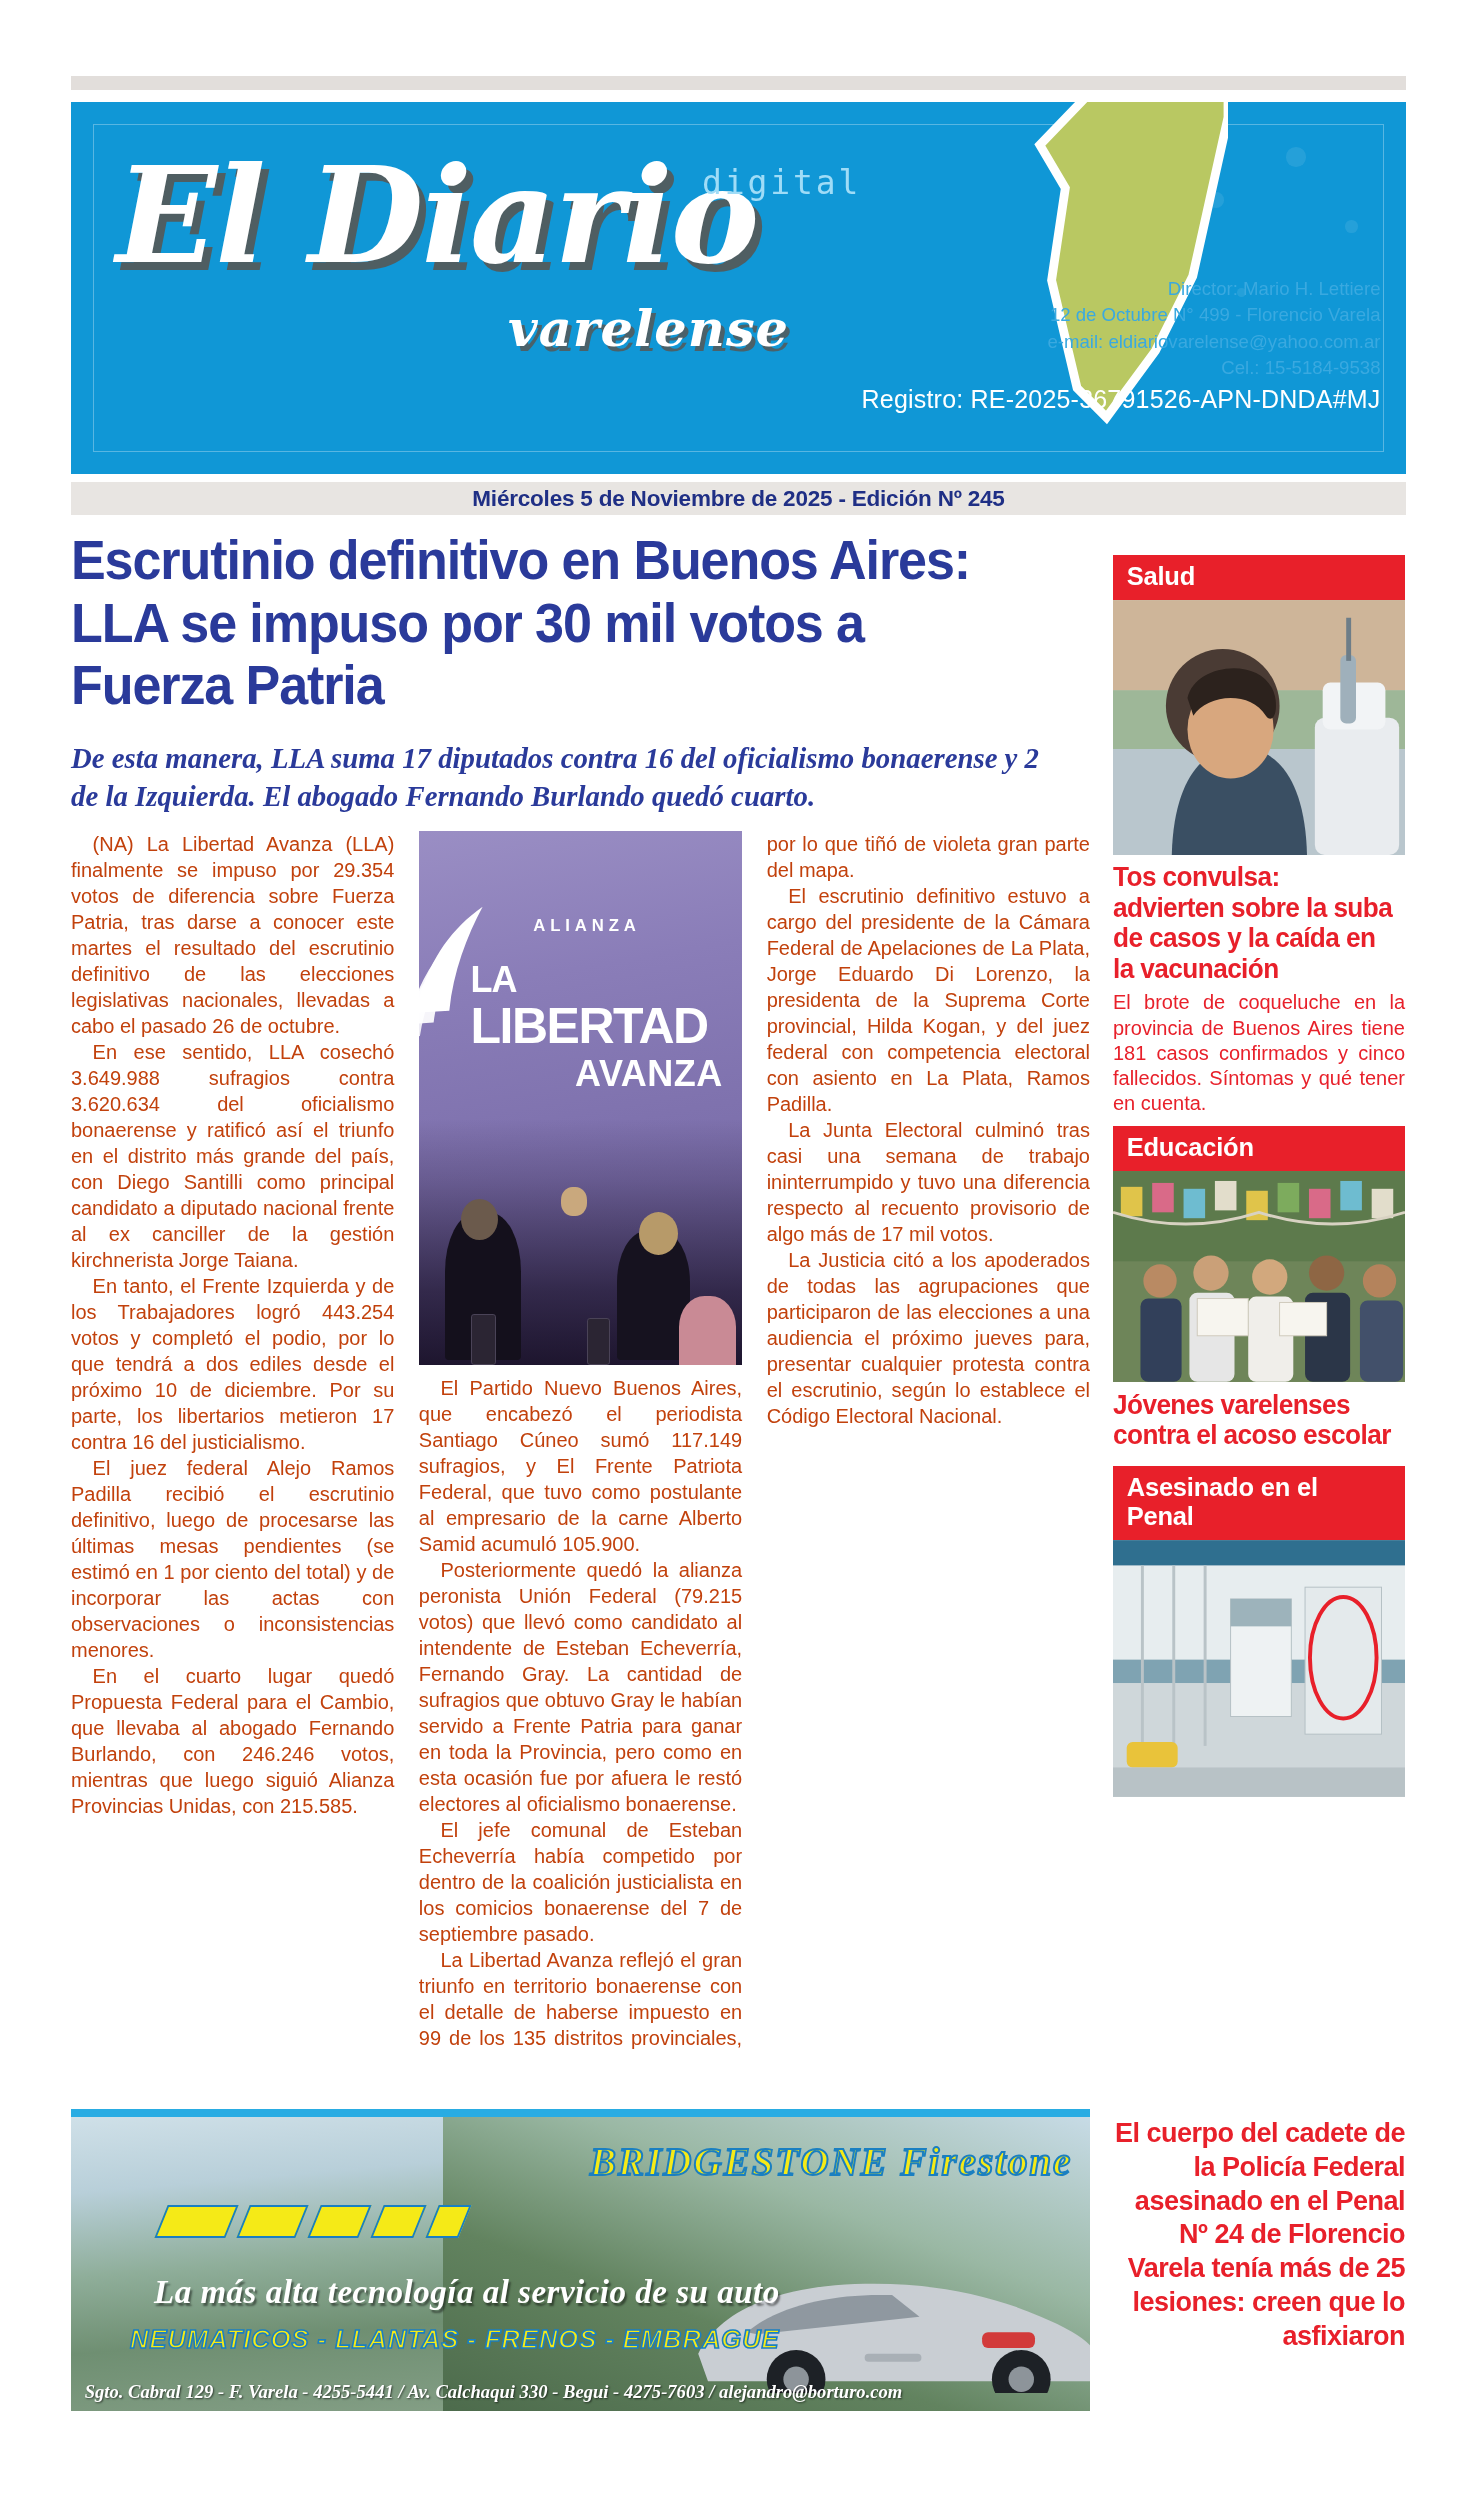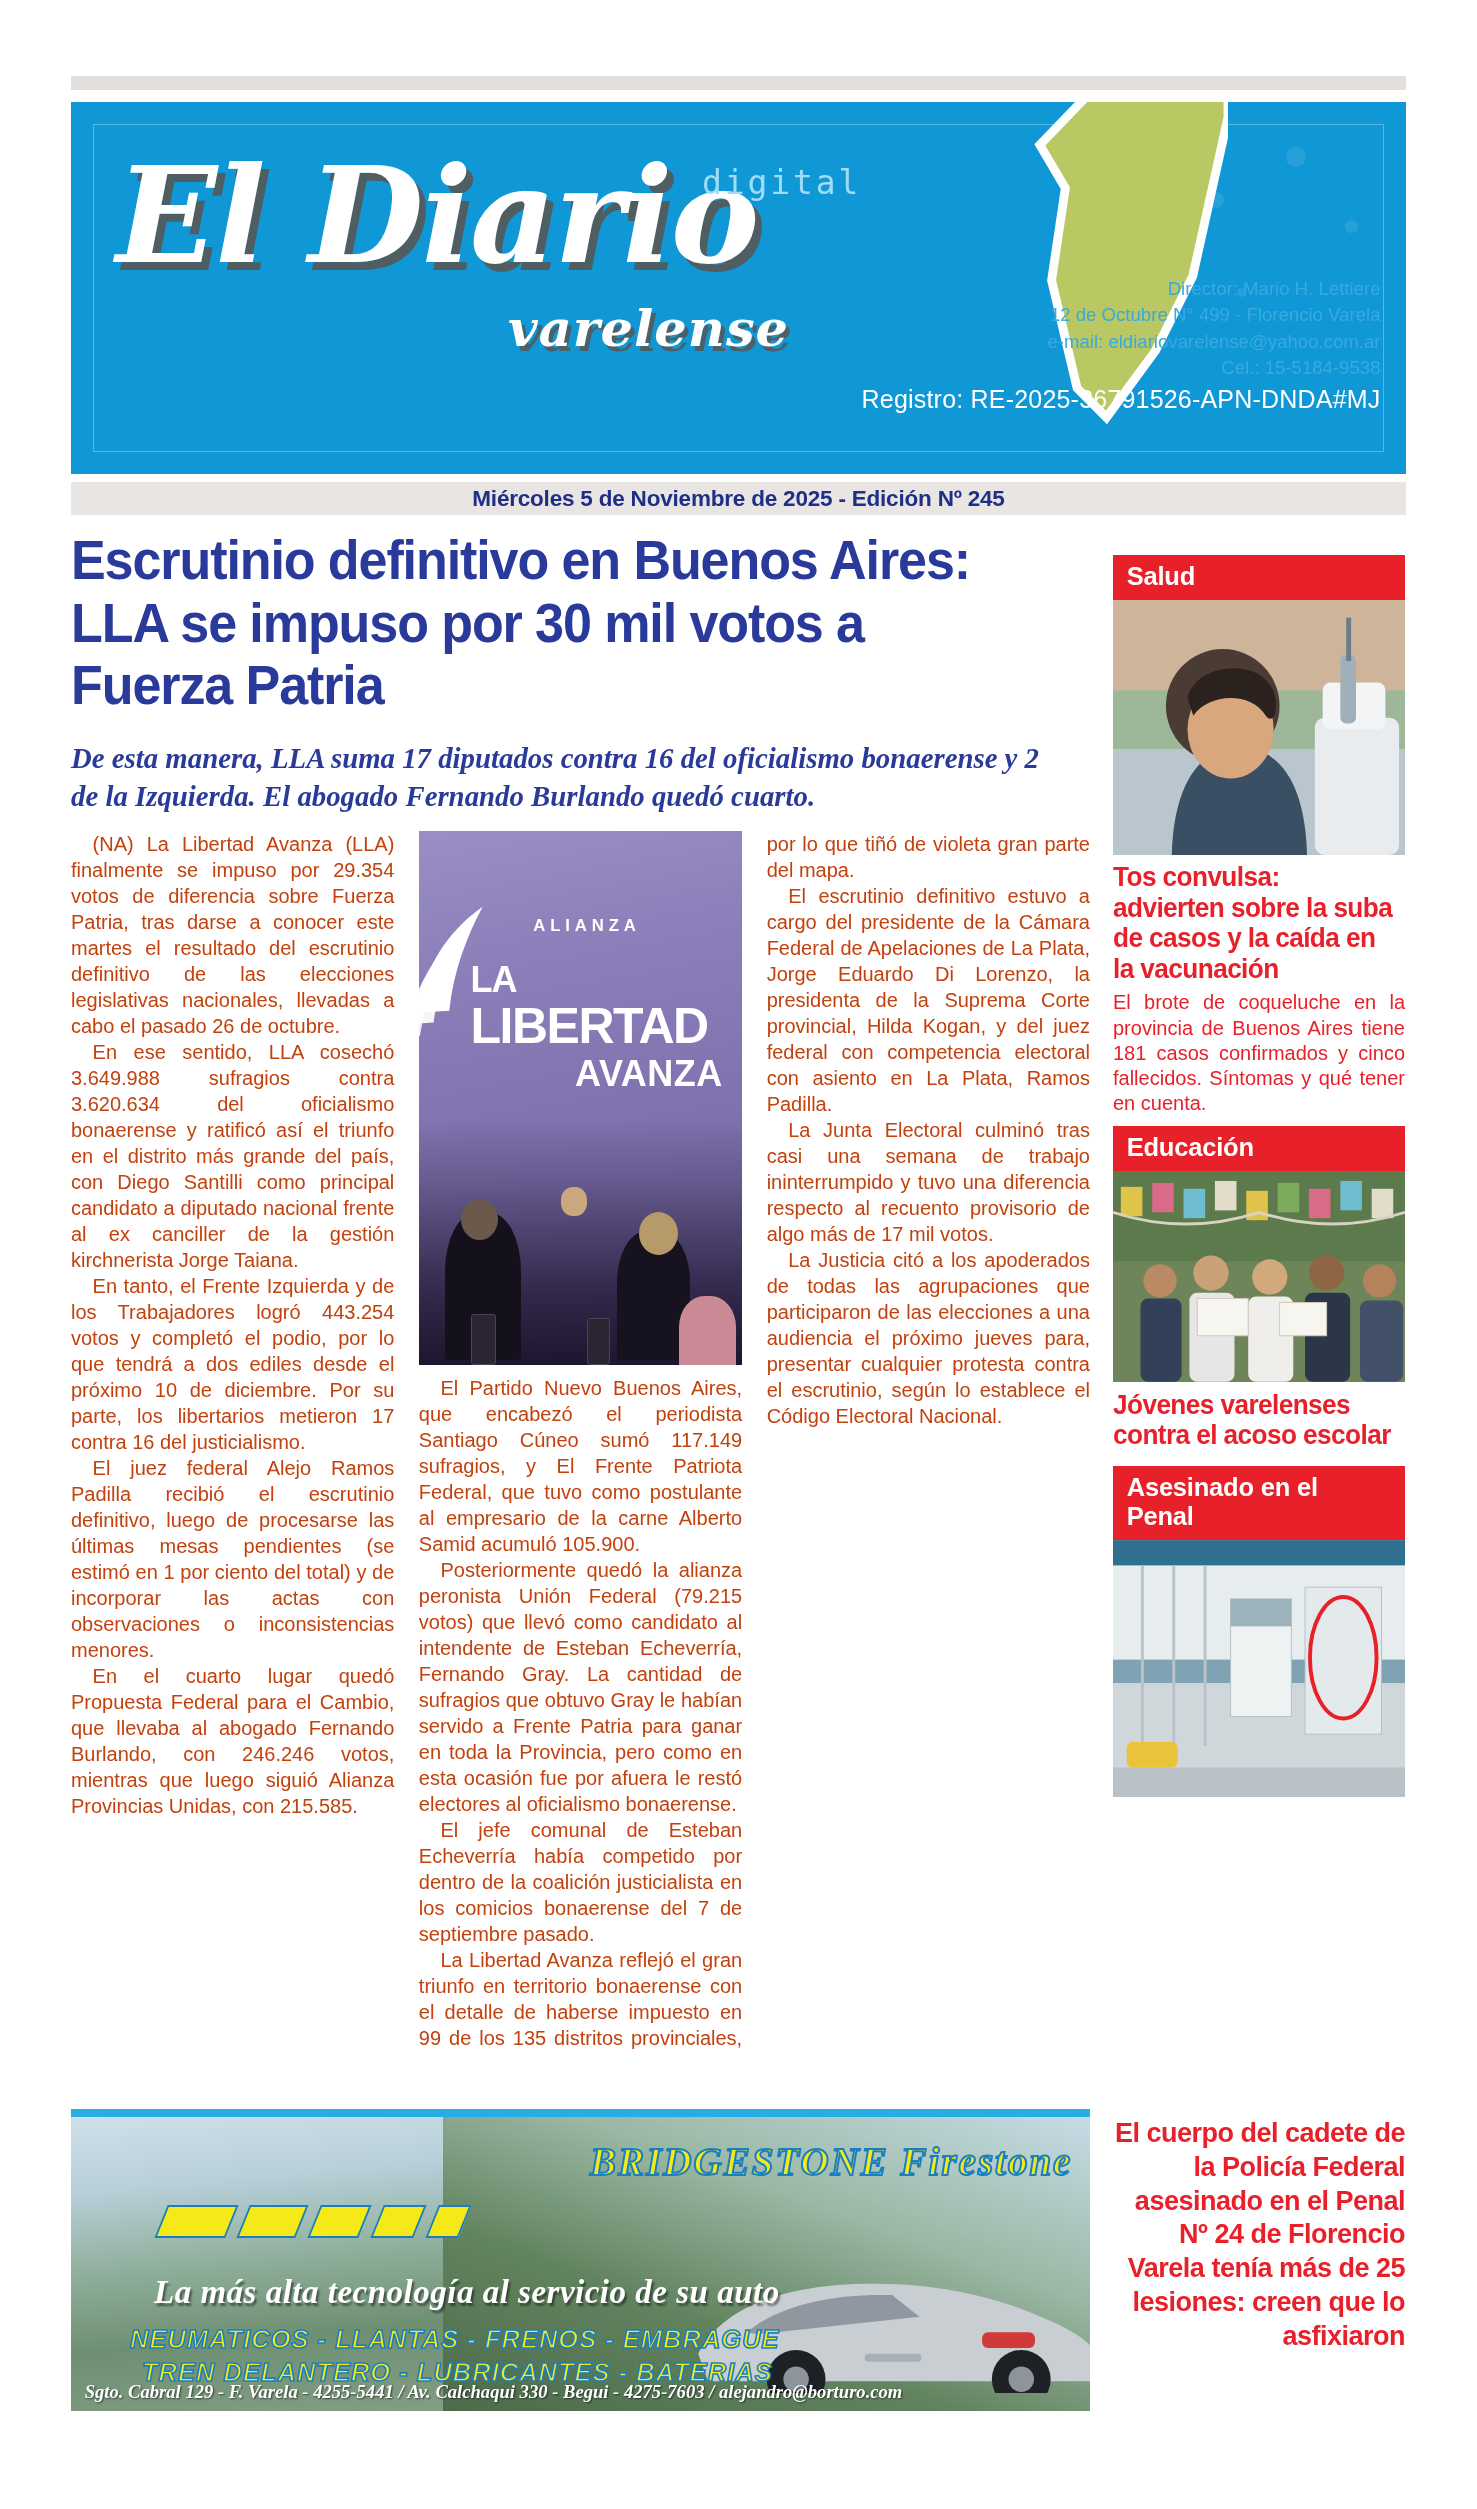--- a/index.html
+++ b/index.html
@@ -510,20 +510,19 @@
     <div class="ad-bars">
       <i style="left:0;width:71px;"></i>
       <i style="left:82px;width:59px;"></i>
       <i style="left:153px;width:51px;"></i>
       <i style="left:216px;width:43px;"></i>
       <i style="left:271px;width:33px;"></i>
     </div>
     <div class="ad-brand">BRIDGESTONE Firestone</div>
     <div class="ad-slogan">La más alta tecnología al servicio de su auto</div>
     <div class="ad-list1">NEUMATICOS - LLANTAS - FRENOS - EMBRAGUE</div>
-    <div class="ad-list2">TREN DELANTERO - LUBRICANTES - BATERIAS</div>
     <div class="ad-footer">Sgto. Cabral 129 - F. Varela - 4255-5441 / Av. Calchaqui 330 - Begui - 4275-7603 / alejandro@borturo.com</div>
   </div>
 
   <div class="bottom-red">El cuerpo del cadete de la Policía Federal asesinado en el Penal Nº 24 de Florencio Varela tenía más de 25 lesiones: creen que lo asfixiaron</div>
 
 </div>
 
 
 </body></html>

